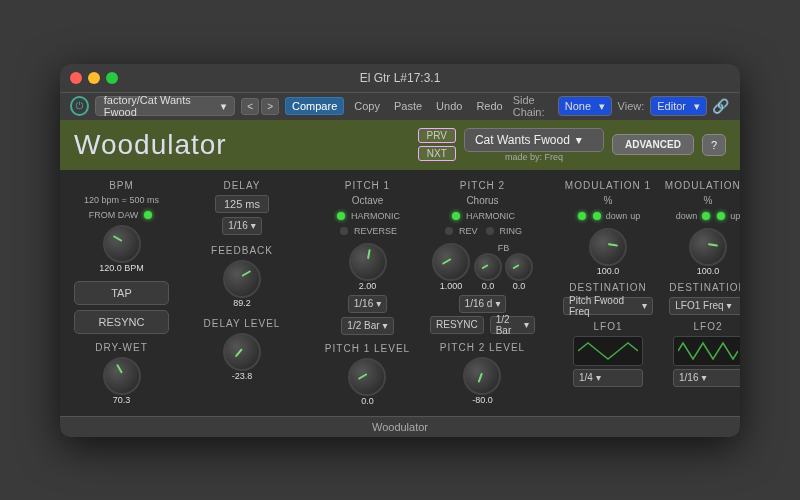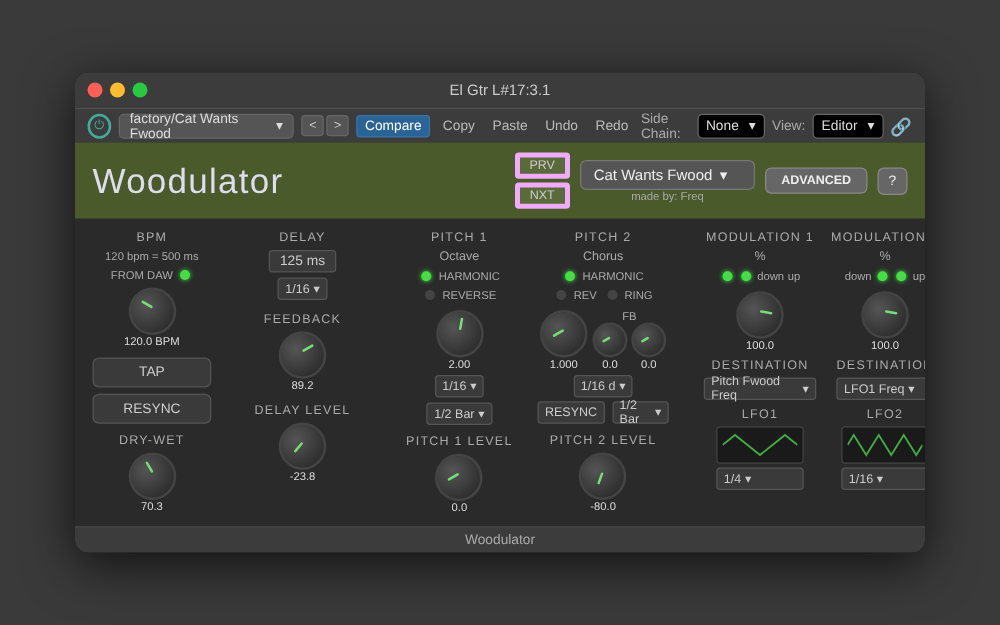--- a/index.html
+++ b/index.html
@@ -111,21 +111,21 @@
       margin-left: auto;
       display: flex;
       align-items: center;
       gap: 6px;
     }
     .sidechain-label, .view-label {
       color: #aaa;
       font-size: 11px;
     }
     .sidechain-dropdown, .view-dropdown {
-      background: #000000;
+      background: #1d4ed8;
       border: 1px solid #666;
       border-radius: 4px;
       color: #ddd;
       font-size: 11px;
       padding: 2px 6px;
       height: 20px;
       display: flex; align-items: center; gap: 8px;
       cursor: pointer;
     }
     .link-icon {
@@ -153,21 +153,21 @@
       align-items: center;
       gap: 8px;
     }
     .prv-nxt {
       display: flex;
       flex-direction: column;
       gap: 3px;
     }
     .prv-btn, .nxt-btn {
       background: #5a6a3a;
-      border: 4px solid #f0abfc;
+      border: 1px solid #f0abfc;
       border-radius: 3px;
       color: #ccc;
       font-size: 10px;
       padding: 1px 8px;
       cursor: pointer;
     }
     .preset-name-dropdown {
       background: #555;
       border: 1px solid #777;
       border-radius: 5px;

